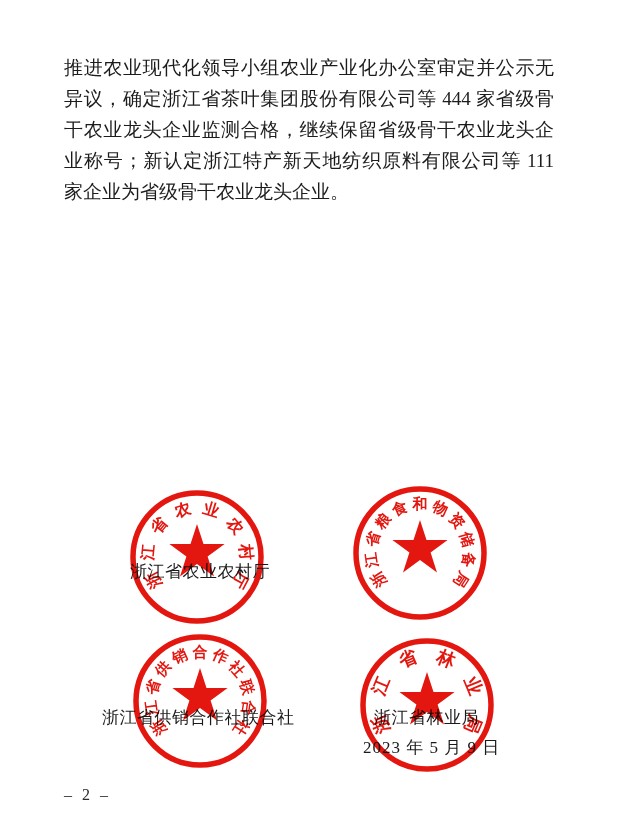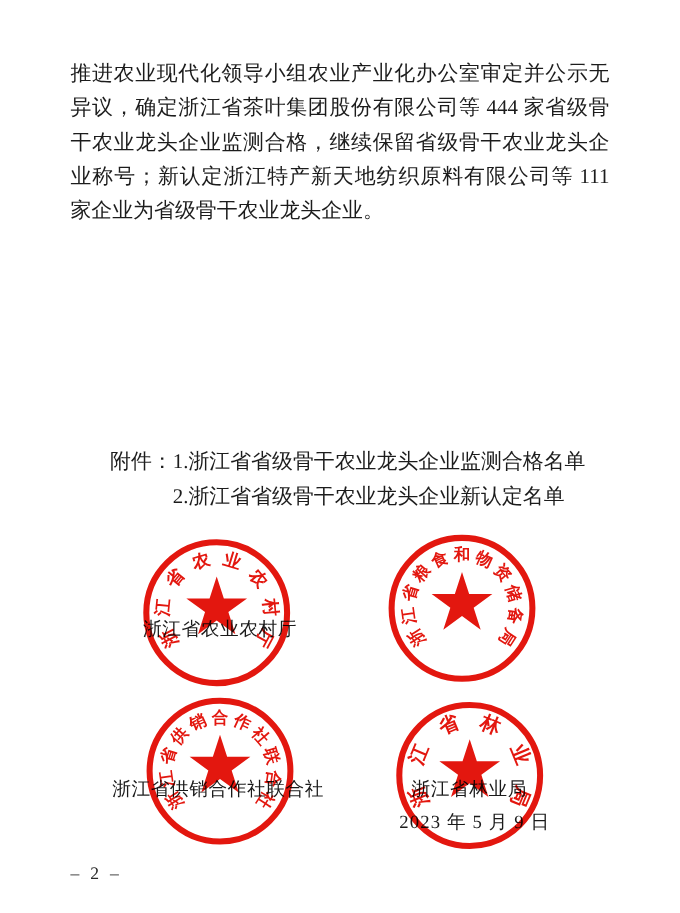--- a/index.html
+++ b/index.html
@@ -76,24 +76,20 @@
 </style>
 </head>
 <body>
 
 <div class="page">
 
   <div class="body-text">
     <p>推进农业现代化领导小组农业产业化办公室审定并公示无异议，确定浙江省茶叶集团股份有限公司等 444 家省级骨干农业龙头企业监测合格，继续保留省级骨干农业龙头企业称号；新认定浙江特产新天地纺织原料有限公司等 111 家企业为省级骨干农业龙头企业。</p>
   </div>
 
-  <div class="attachment">
-    <div class="att-line1"><span>附件：</span><span>1.浙江省省级骨干农业龙头企业监测合格名单</span></div>
-    <div class="att-line2"><span>2.浙江省省级骨干农业龙头企业新认定名单</span></div>
-  </div>
 
   <div class="sig-name sig-name-1">浙江省农业农村厅</div>
   <div class="sig-name sig-name-3">浙江省供销合作社联合社</div>
   <div class="sig-name sig-name-4">浙江省林业局</div>
   <div class="doc-date">2023 年 5 月 9 日</div>
 
   <div class="seal seal-1"><svg width="140" height="140" viewBox="0 0 140 140">
         <circle cx="70" cy="70" r="64" fill="none" stroke="#e3170f" stroke-width="5.5"></circle>
         <text text-anchor="middle" font-size="16" font-weight="bold" font-family="&quot;Liberation Serif&quot;,&quot;DejaVu Serif&quot;,serif" fill="#e3170f" transform="translate(70,70) rotate(-118.13) translate(0,-44)">浙</text>
         <text text-anchor="middle" font-size="16" font-weight="bold" font-family="&quot;Liberation Serif&quot;,&quot;DejaVu Serif&quot;,serif" fill="#e3170f" transform="translate(70,70) rotate(-84.38) translate(0,-44)">江</text>

